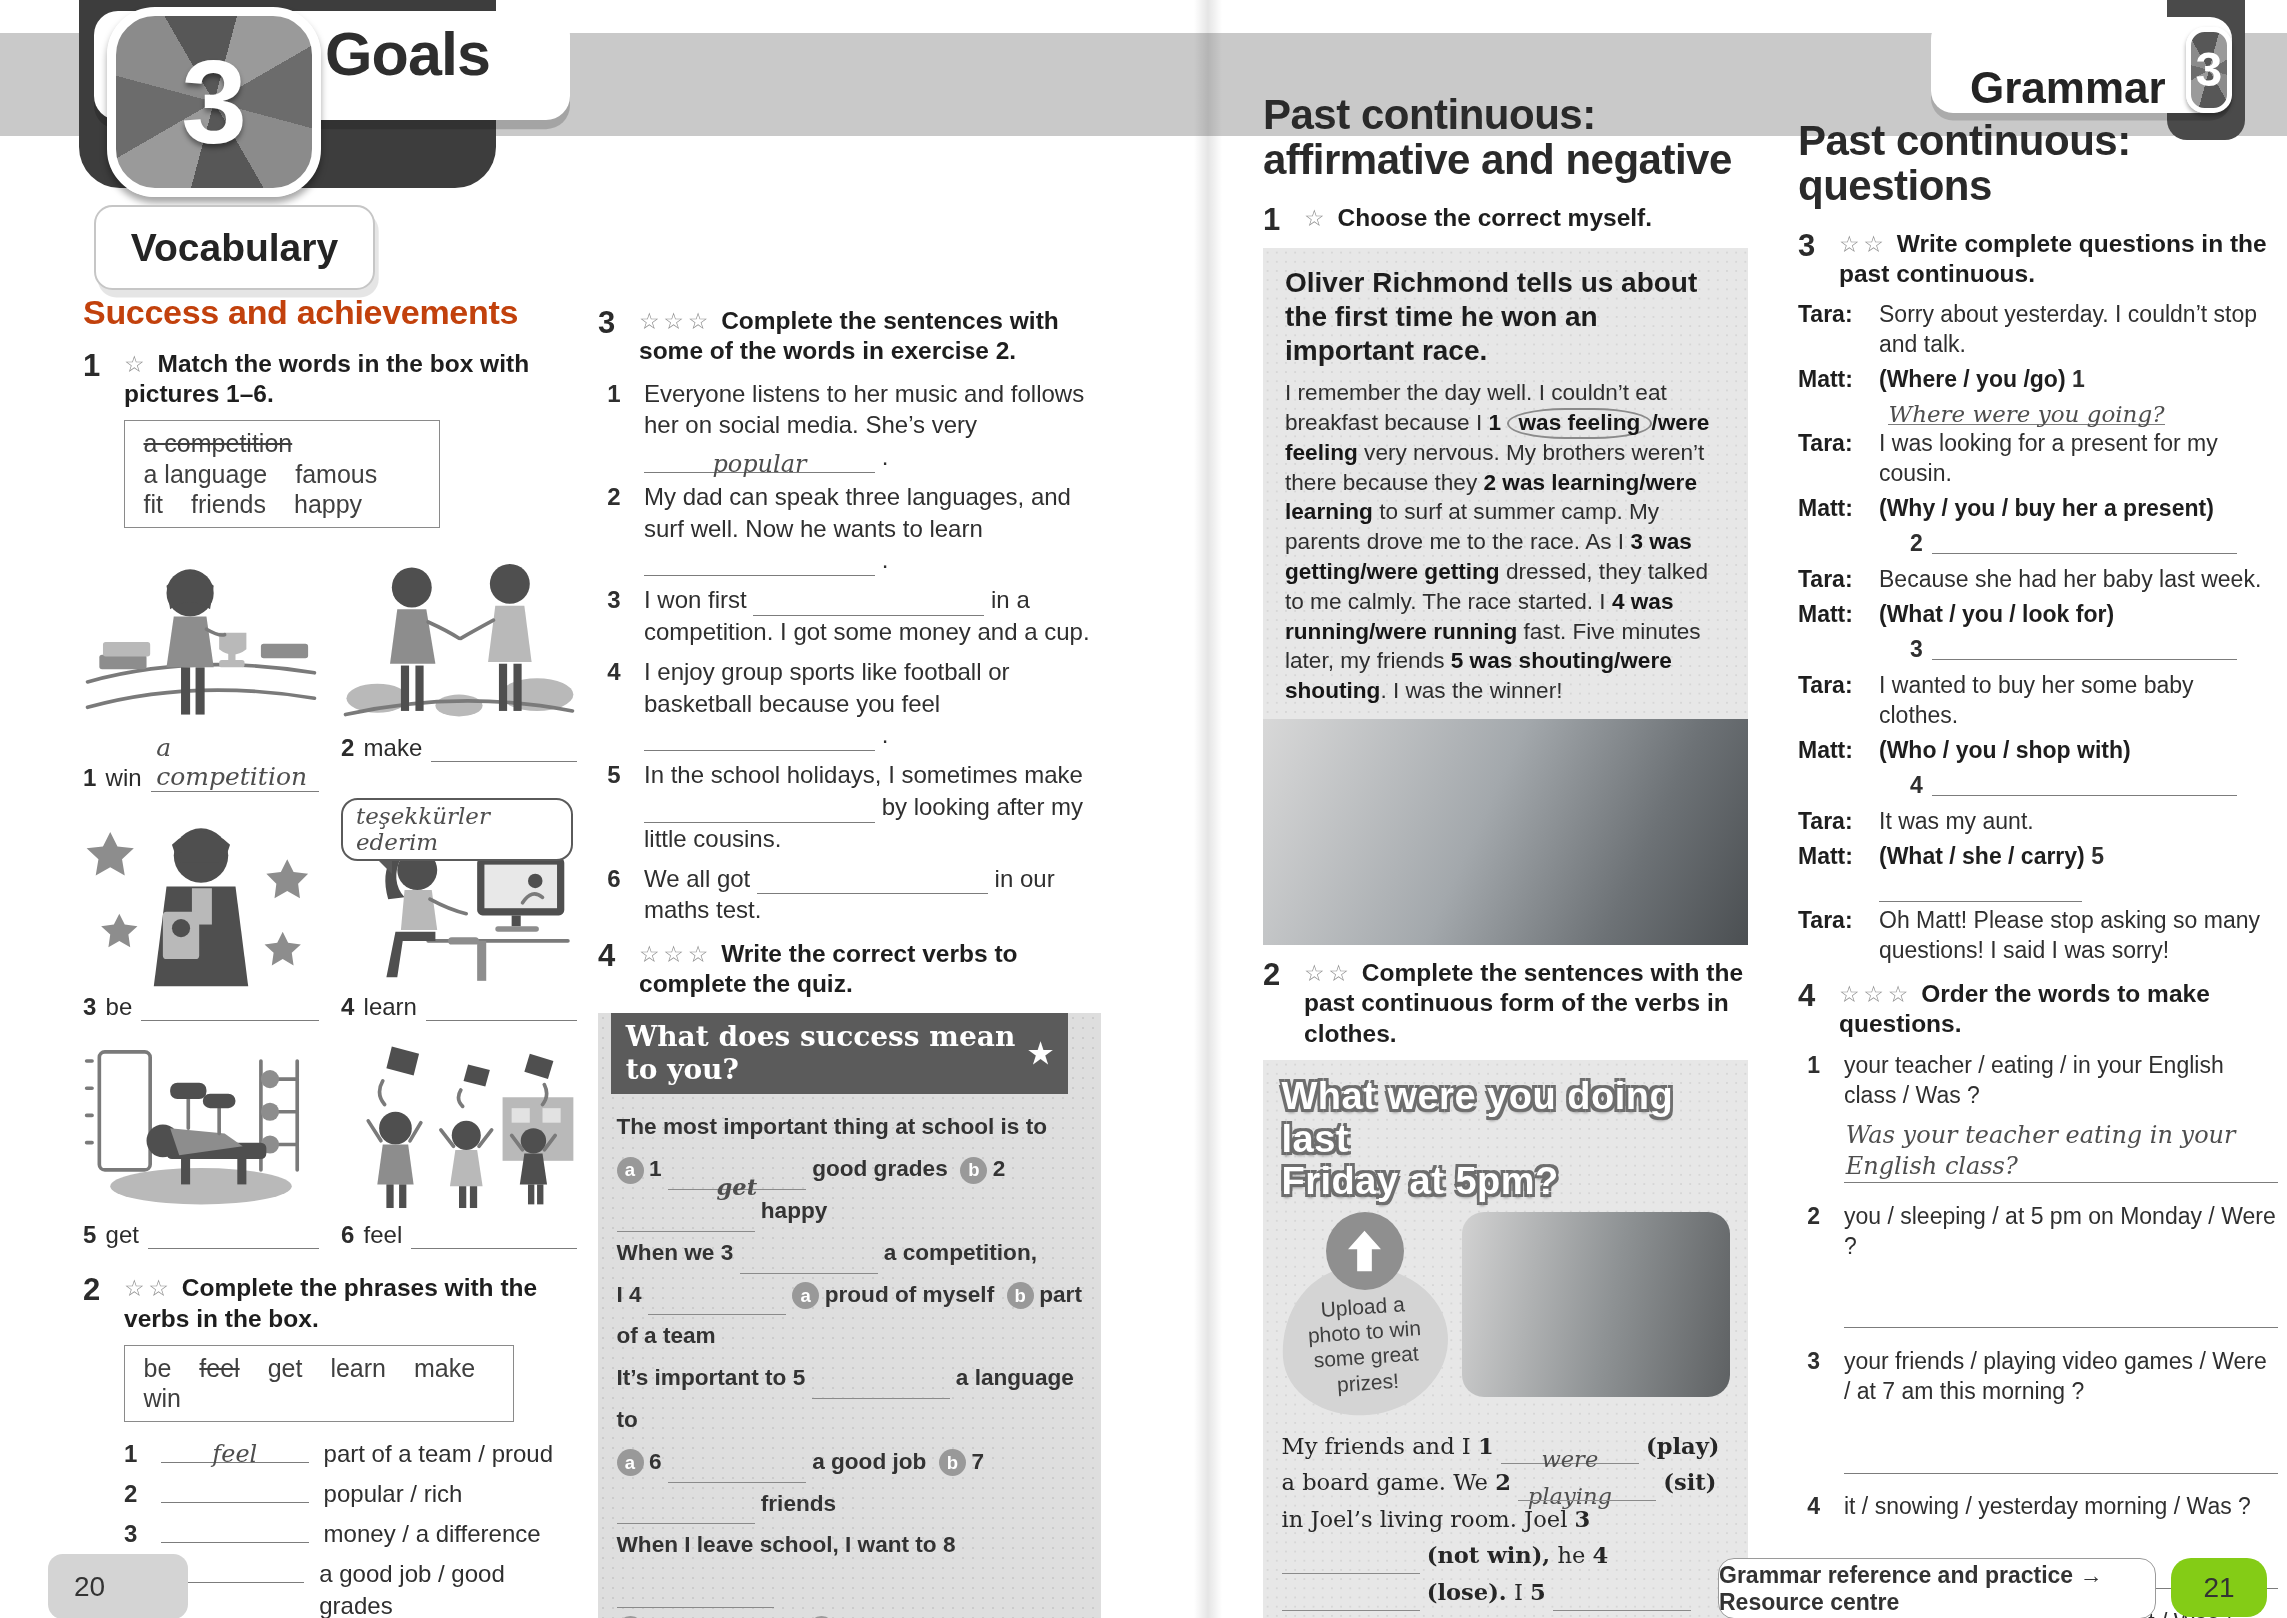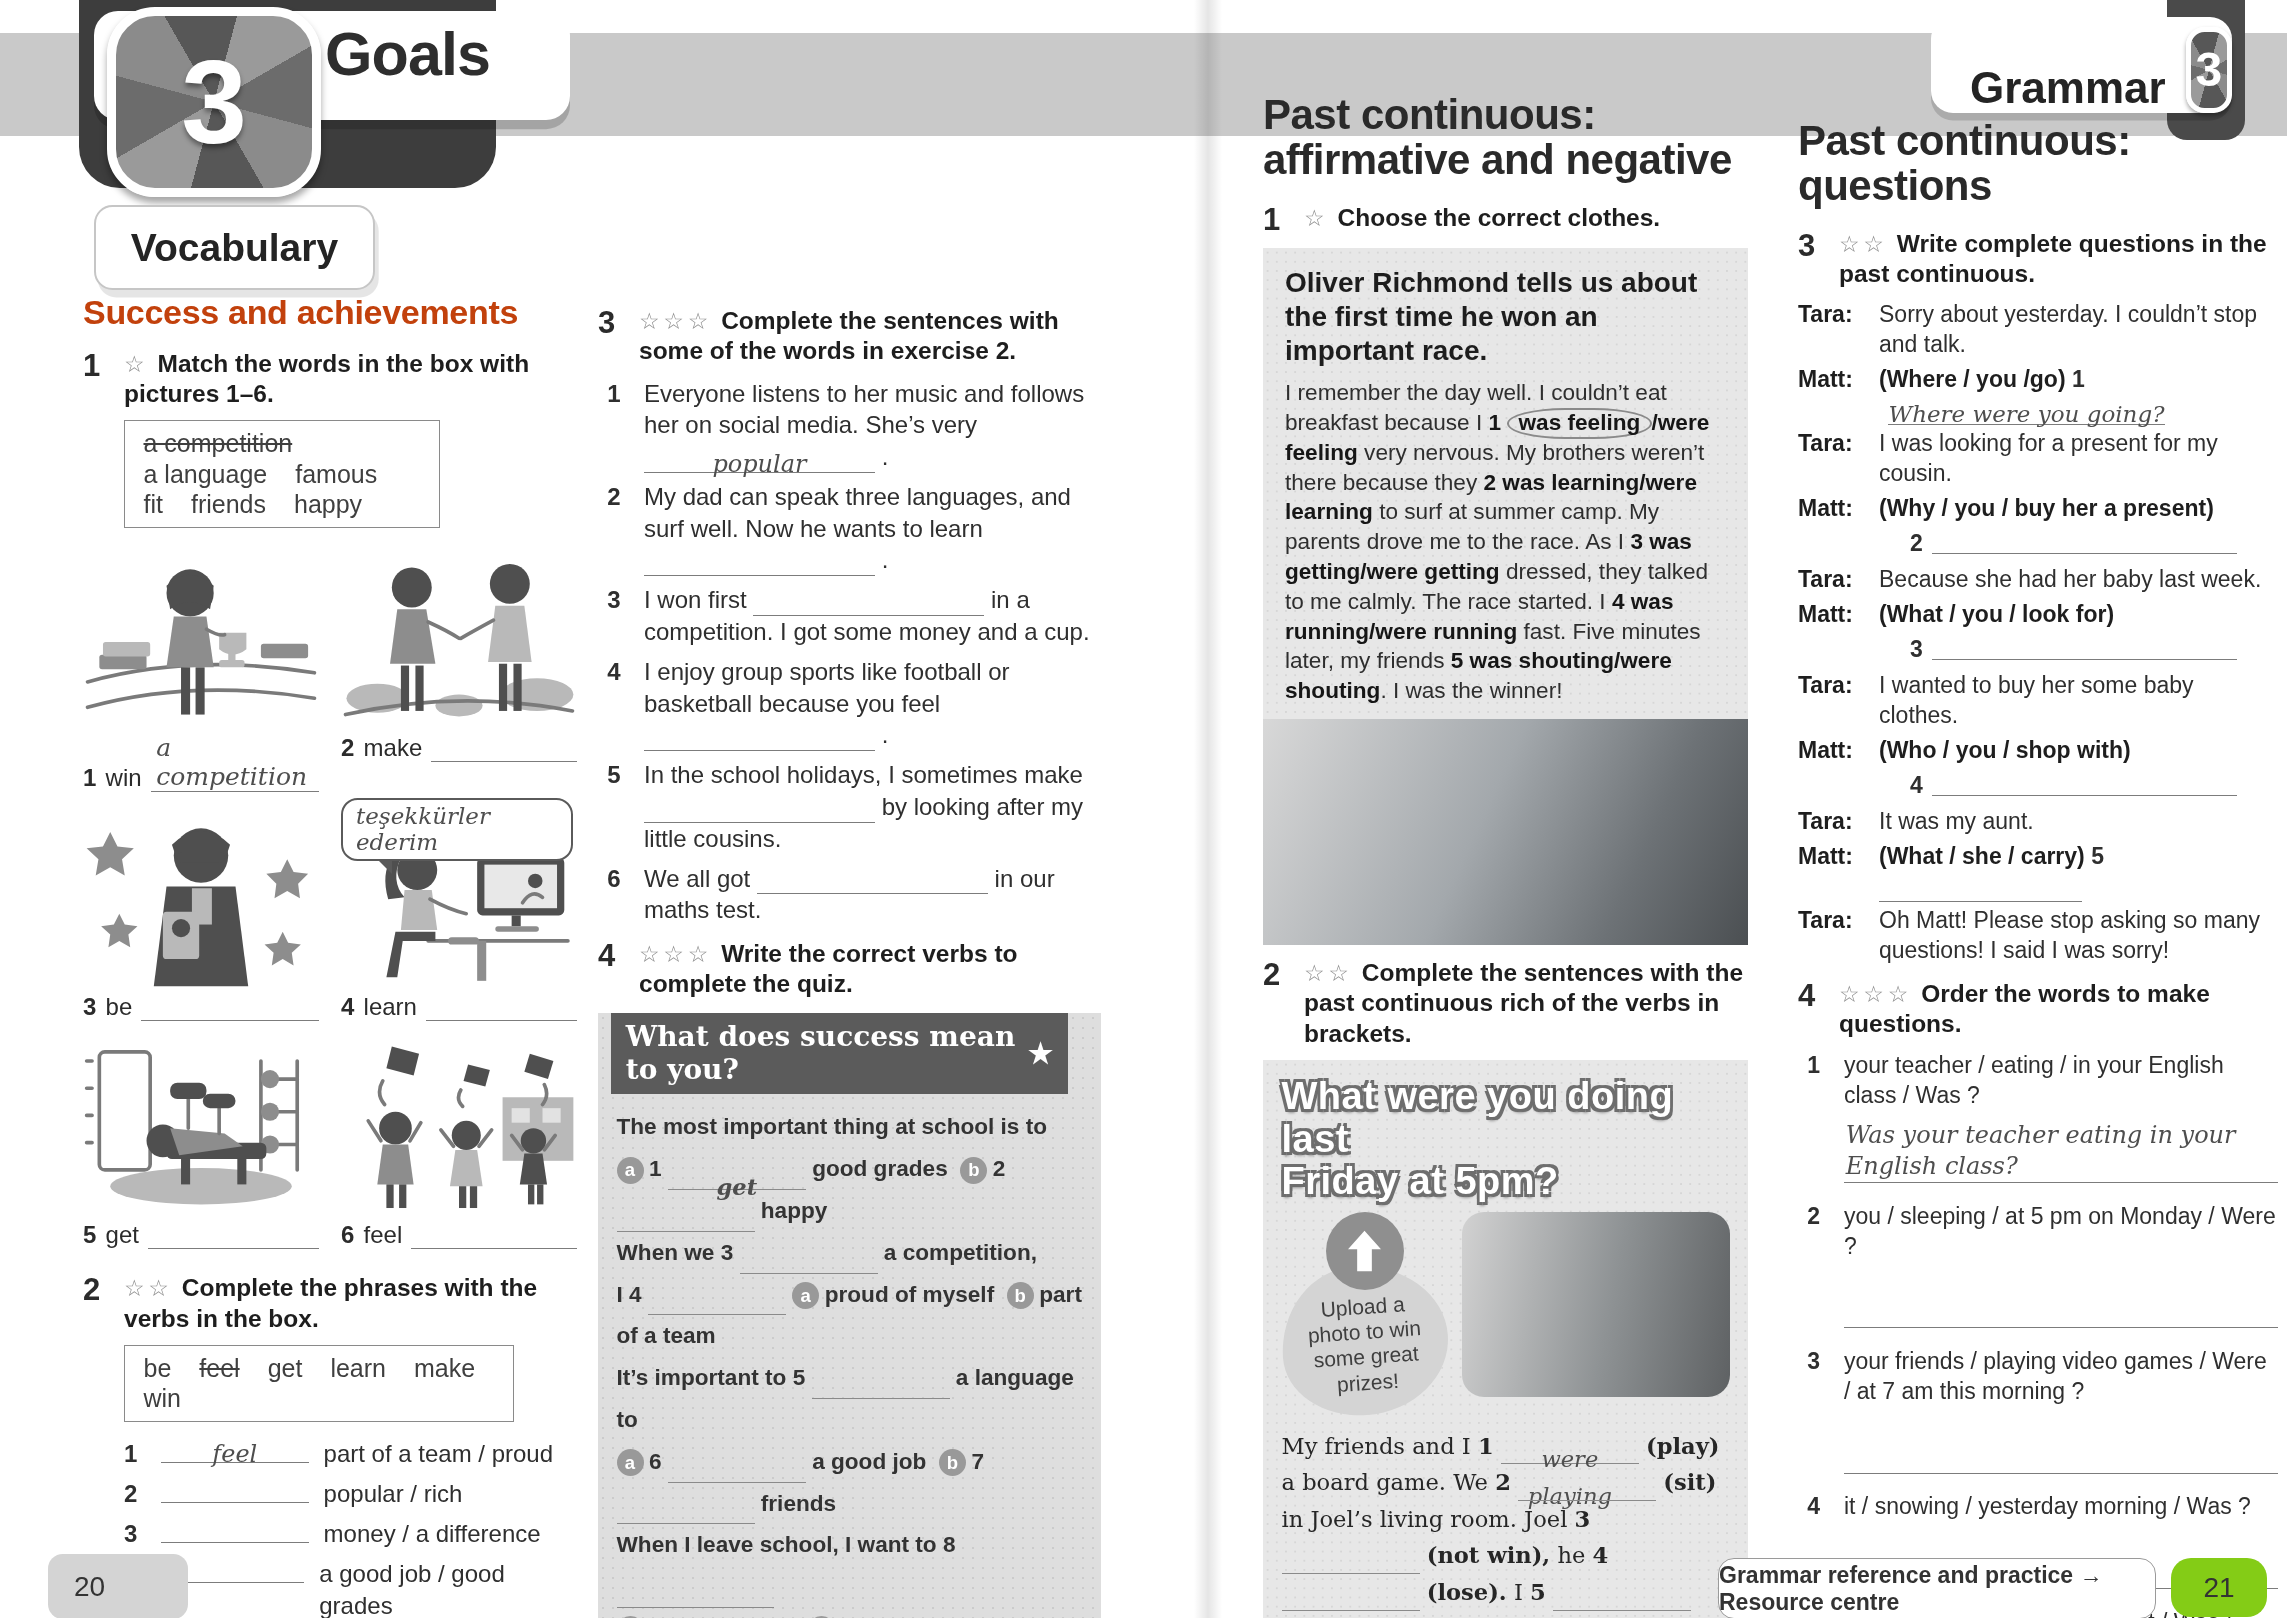--- a/index.html
+++ b/index.html
@@ -413,35 +413,35 @@
       </div>
 
     </div>
 
   </div>
 
   <div class="colC">
     <div class="h2">Past continuous: affirmative and negative</div>
     <div class="exh">
       <span class="exnum">1</span>
-      <span class="exinstr"><span class="stars">☆</span><span>Choose the correct clothes.</span></span>
+      <span class="exinstr"><span class="stars">☆</span><span>Choose the correct myself.</span></span>
     </div>
     <div class="storybox">
       <div class="storyinner">
         <div class="storytitle">Oliver Richmond tells us about the first time he won an important race.</div>
         <div class="storytext">
           <span>I remember the day well. I couldn’t eat breakfast because I</span> <b>1</b> <span class="circled"><b>was feeling</b></span><b>/</b><b>were feeling</b> <span>very nervous. My brothers weren’t there because they</span> <b>2</b> <b>was learning/were learning</b> <span>to surf at summer camp. My parents drove me to the race. As I</span> <b>3</b> <b>was getting/were getting</b> <span>dressed, they talked to me calmly. The race started. I</span> <b>4</b> <b>was running/were running</b> <span>fast. Five minutes later, my friends</span> <b>5</b> <b>was shouting/were shouting</b><span>. I was the winner!</span>
         </div>
       </div>
       <div class="photo photo-runner"></div>
     </div>
 
     <div class="exh">
       <span class="exnum">2</span>
-      <span class="exinstr"><span class="stars">☆☆</span><span>Complete the sentences with the past continuous rich of the verbs in brackets.</span></span>
+      <span class="exinstr"><span class="stars">☆☆</span><span>Complete the sentences with the past continuous form of the verbs in clothes.</span></span>
     </div>
 
     <div class="activitybox">
       <div class="bigtitle"><span>What were you doing last</span><br><span>Friday at 5pm?</span></div>
       <div class="box2top">
         <div class="uploadwrap">
           <div class="upcircle">
             <svg width="41" height="44" viewBox="0 0 44 48">
                 <path fill="#ffffff" d="M22 2 L40 22 H30 V46 H14 V22 H4 Z"></path>
               </svg>

